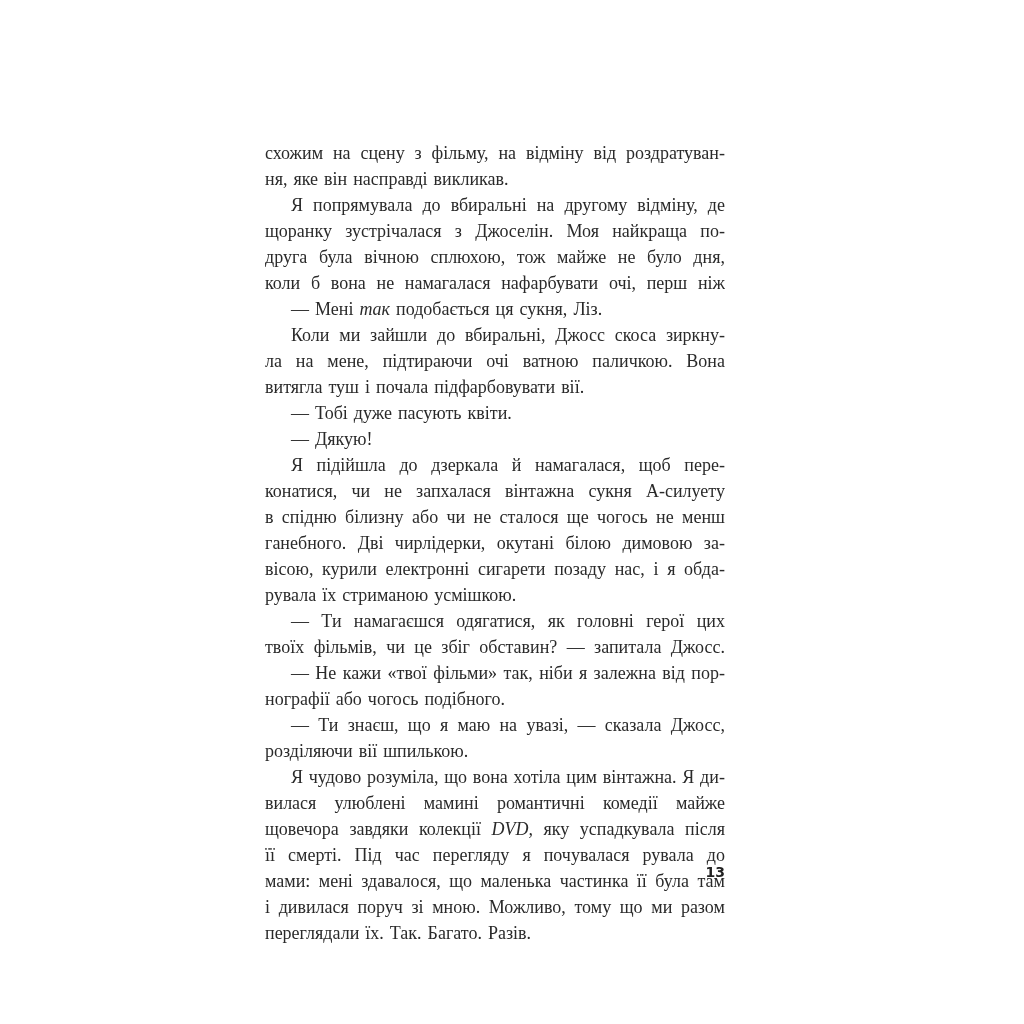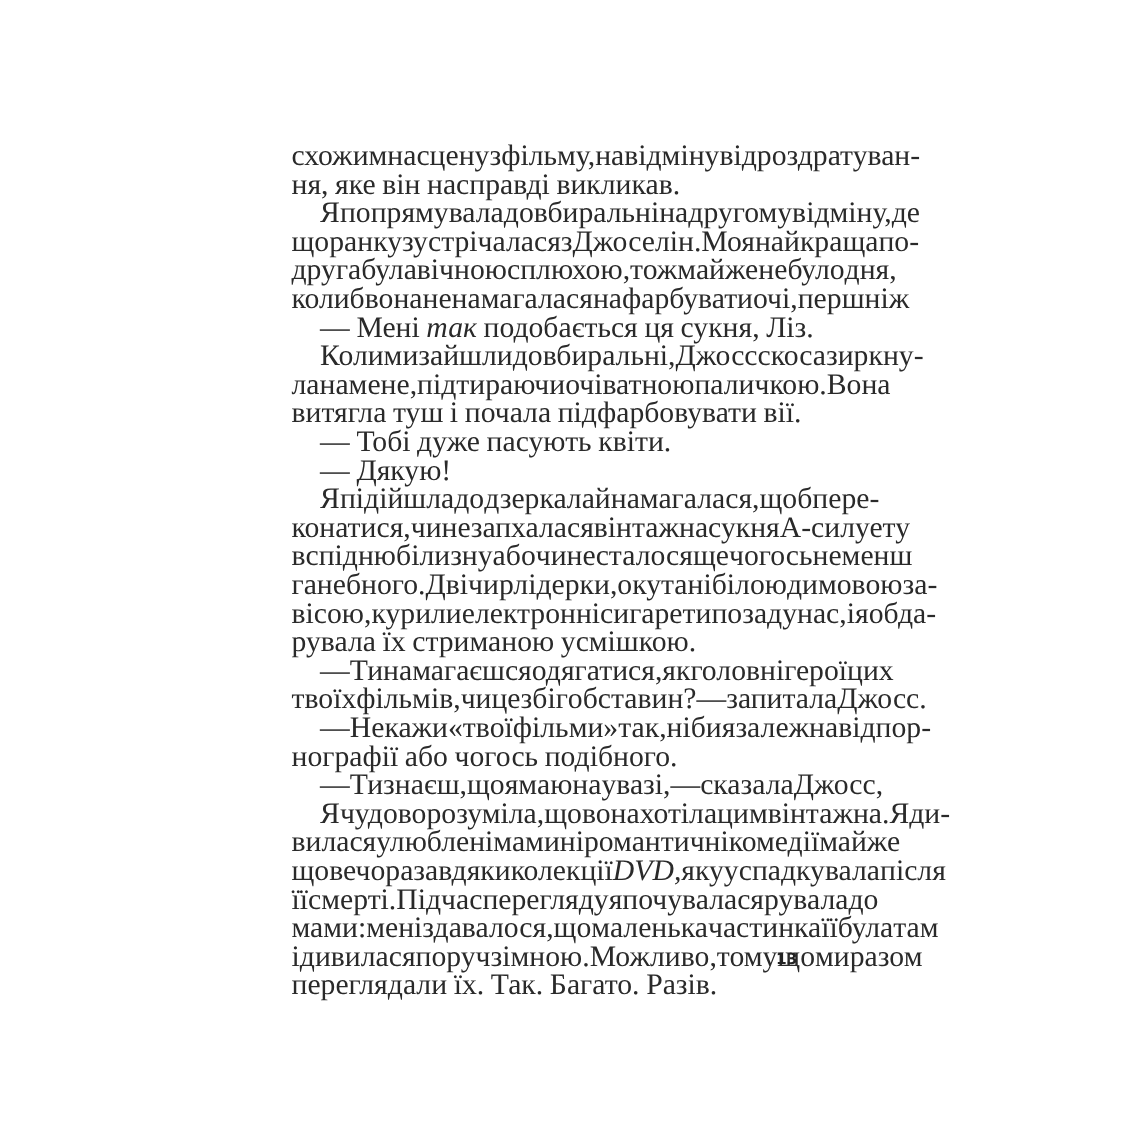--- a/index.html
+++ b/index.html
@@ -1,20 +1,20 @@
 <!DOCTYPE html>
 <html><head>
 <meta charset="utf-8">
 <style>
   html, body { margin: 0; padding: 0; background: #ffffff; }
   body { width: 1024px; height: 1024px; position: relative; overflow: hidden; }
   .page {
-    position: absolute; left: 265px; top: 128px; width: 460px;
+    position: absolute; left: 265px; top: 140px; width: 460px;
     font-family: "Liberation Serif", "DejaVu Serif", serif;
-    font-size: 27px; line-height: 26px; color: #2a2a2a;
+    font-size: 18px; line-height: 26px; color: #2a2a2a;
   }
   .line { white-space: nowrap; height: 26px; display: flex; }
   .line.just { justify-content: space-between; }
   .line.indent { padding-left: 26px; }
   .line span.w { display: inline-block; }
   .line.last span.w { margin-right: 6px; }
   .folio {
     position: absolute; left: 700px; top: 864px; width: 25px; text-align: right;
     font-family: "DejaVu Sans", "Liberation Sans", sans-serif; font-weight: bold;
     font-size: 14px; color: #222;
@@ -236,20 +236,25 @@
       <span class="w">знаєш,</span>
       <span class="w">що</span>
       <span class="w">я</span>
       <span class="w">маю</span>
       <span class="w">на</span>
       <span class="w">увазі,</span>
       <span class="w">—</span>
       <span class="w">сказала</span>
       <span class="w">Джосс,</span>
     </div>
+    <div class="line last">
+      <span class="w">розділяючи</span>
+      <span class="w">вії</span>
+      <span class="w">шпилькою.</span>
+    </div>
     <div class="line indent just">
       <span class="w">Я</span>
       <span class="w">чудово</span>
       <span class="w">розуміла,</span>
       <span class="w">що</span>
       <span class="w">вона</span>
       <span class="w">хотіла</span>
       <span class="w">цим</span>
       <span class="w">вінтажна.</span>
       <span class="w">Я</span>

